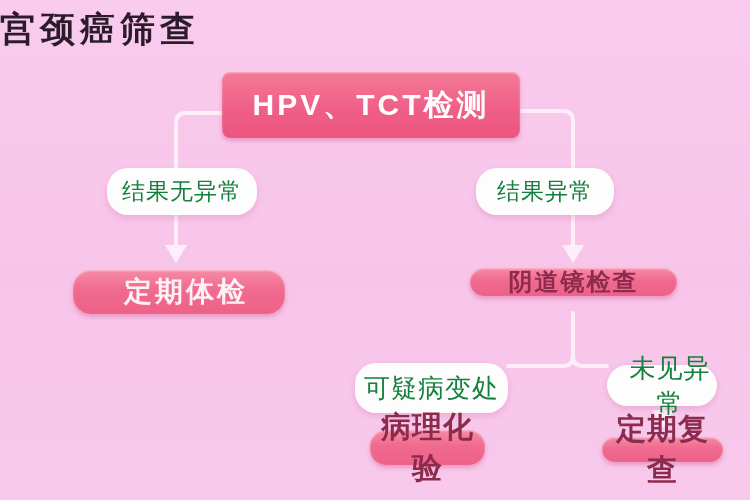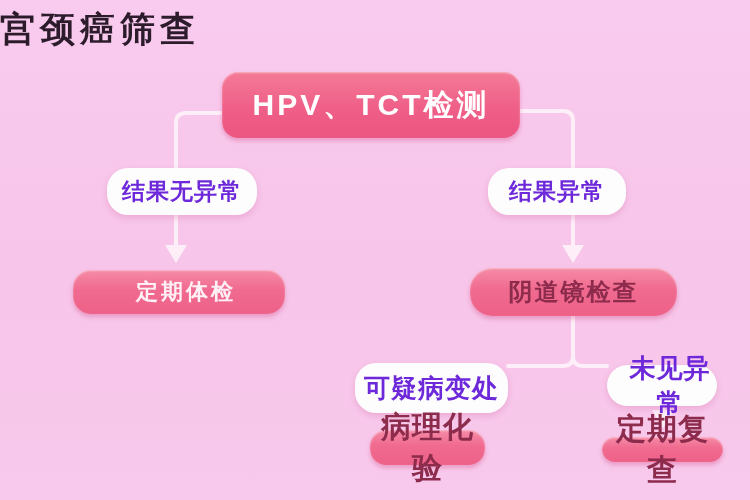--- a/index.html
+++ b/index.html
@@ -14,31 +14,31 @@
   }
   .node{
     position:absolute;display:flex;align-items:center;justify-content:center;
     box-sizing:border-box;text-align:center;
   }
   .node.pink{
     background:linear-gradient(180deg,#f58ba6 0%,#f06a8f 45%,#ee6189 100%);
     box-shadow:0 3px 4px rgba(205,70,125,.35), inset 0 1px 2px rgba(255,255,255,.45);
   }
   .node.root{
-    border-radius:16px;color:#ffffff;font-size:30px;font-weight:bold;letter-spacing:3px;
+    border-radius:8px;color:#ffffff;font-size:30px;font-weight:bold;letter-spacing:3px;
     background:linear-gradient(180deg,#f47a97 0%,#ef5f88 55%,#ec5581 100%);
   }
   .node.white{
-    background:#fefdfe;border-radius:21px;color:#6d28d9;font-weight:bold;
+    background:#fefdfe;border-radius:21px;color:#15803d;font-weight:normal;
     box-shadow:0 3px 6px rgba(219,128,180,.4);
   }
   .node.white.cond{font-size:23px;letter-spacing:1px;}
   .node.white.small{font-size:26px;letter-spacing:1px;margin-top:20px;}
   .node.result-light{
-    border-radius:18px;color:#fff0f6;font-size:22px;font-weight:bold;letter-spacing:3px;padding-left:14px;
+    border-radius:18px;color:#fff0f6;font-size:28px;font-weight:bold;letter-spacing:3px;padding-left:14px;
   }
   .node.result-dark{
     border-radius:18px;color:#8d2b4d;font-size:24px;font-weight:bold;letter-spacing:2px;
   }
   .node.result-dark.sm{border-radius:16px;font-size:30px;letter-spacing:1px;}
   .two-line{line-height:24px;}
   svg.connectors{position:absolute;left:0;top:0;pointer-events:none;}
 </style>
 </head>
 <body>
@@ -66,22 +66,22 @@
     <polygon points="652,410 674,410 663,428" fill="#fdeef8"></polygon>
   </svg>
 
   <div class="page-title">宫颈癌筛查</div>
 
   <div class="node pink root" style="left:222px;top:72px;width:298px;height:66px;">HPV、TCT检测</div>
 
   <div class="node white cond" style="left:107px;top:168px;width:150px;height:47px;">结果无异常</div>
   <div class="node pink result-light" style="left:73px;top:270px;width:212px;height:44px;">定期体检</div>
 
-  <div class="node white cond" style="left:488px;top:168px;width:138px;height:47px;">结果异常</div>
-  <div class="node pink result-dark" style="left:470px;top:268px;width:207px;height:48px;border-radius:22px;">阴道镜检查</div>
+  <div class="node white cond" style="left:476px;top:168px;width:138px;height:47px;">结果异常</div>
+  <div class="node pink result-dark" style="left:470px;top:268px;width:207px;height:28px;border-radius:22px;">阴道镜检查</div>
 
   <div class="node white small" style="left:355px;top:343px;width:153px;height:50px;">
     <div class="two-line">
       <div>可疑病变处</div>
     </div>
   </div>
   <div class="node pink result-dark sm" style="left:370px;top:430px;width:115px;height:35px;">病理化验</div>
 
   <div class="node white small" style="left:607px;top:345px;width:110px;height:41px;padding-left:16px;">未见异常</div>
   <div class="node pink result-dark sm" style="left:602px;top:437px;width:121px;height:25px;">定期复查</div>

